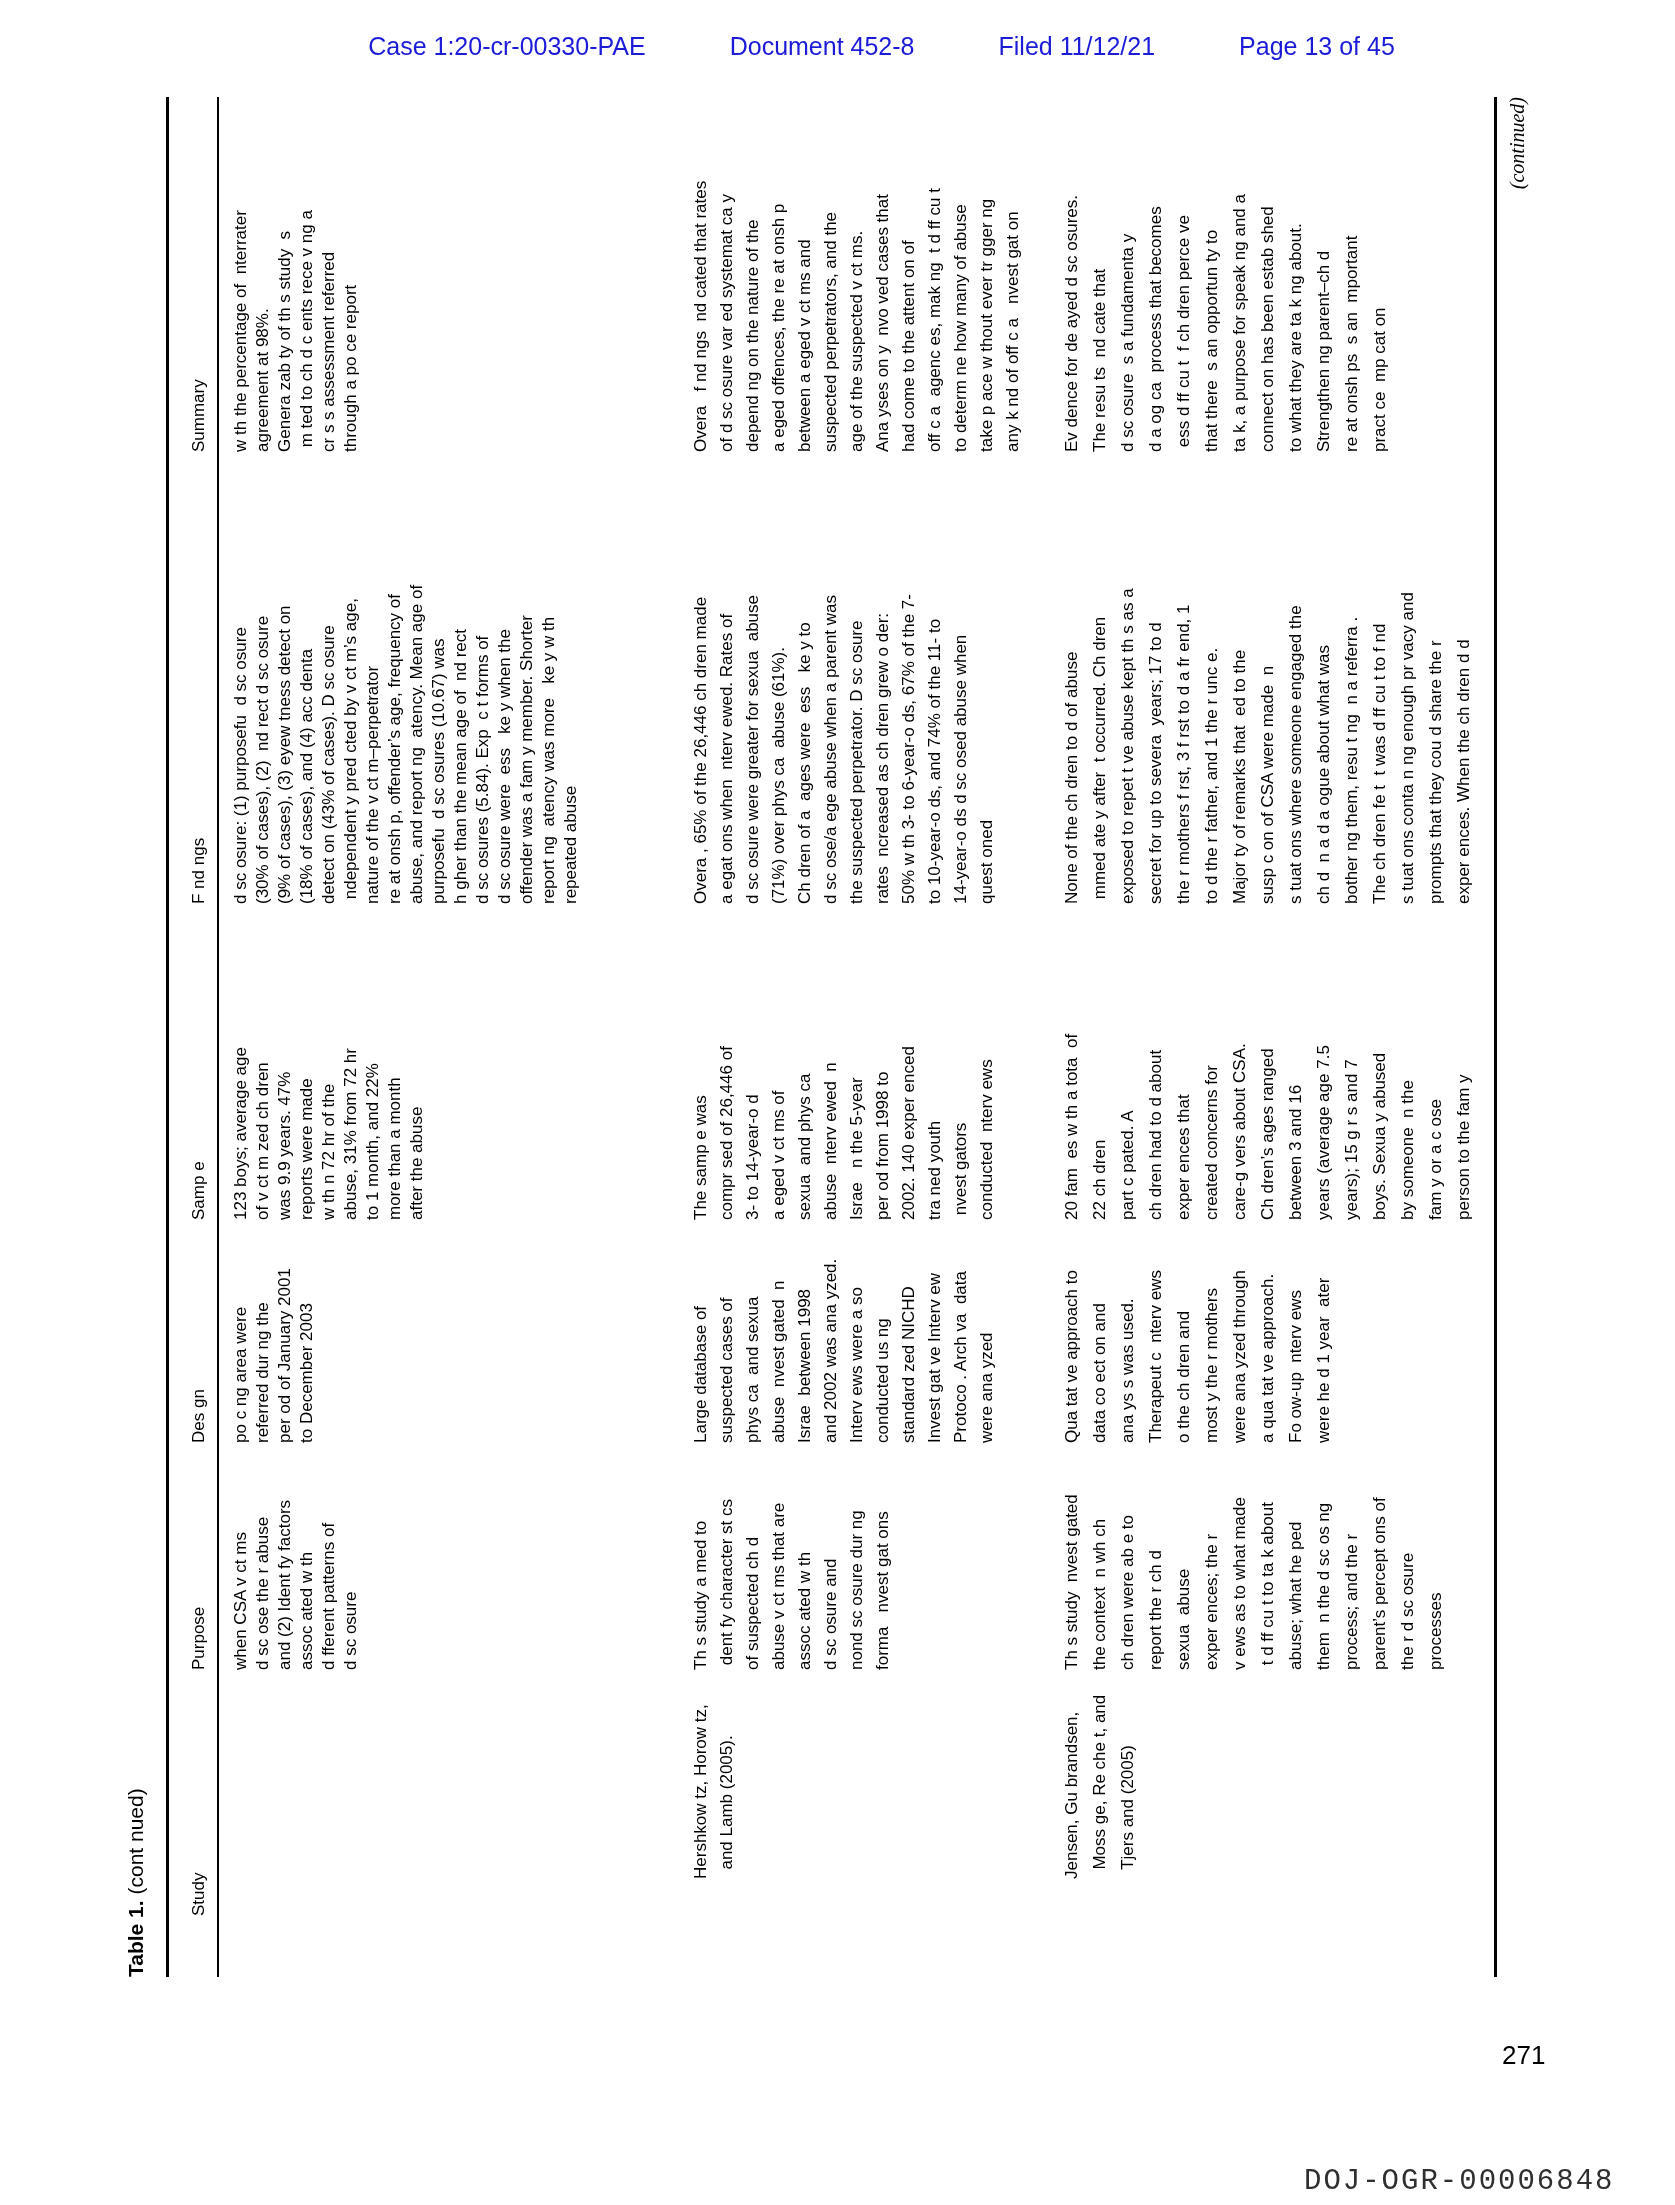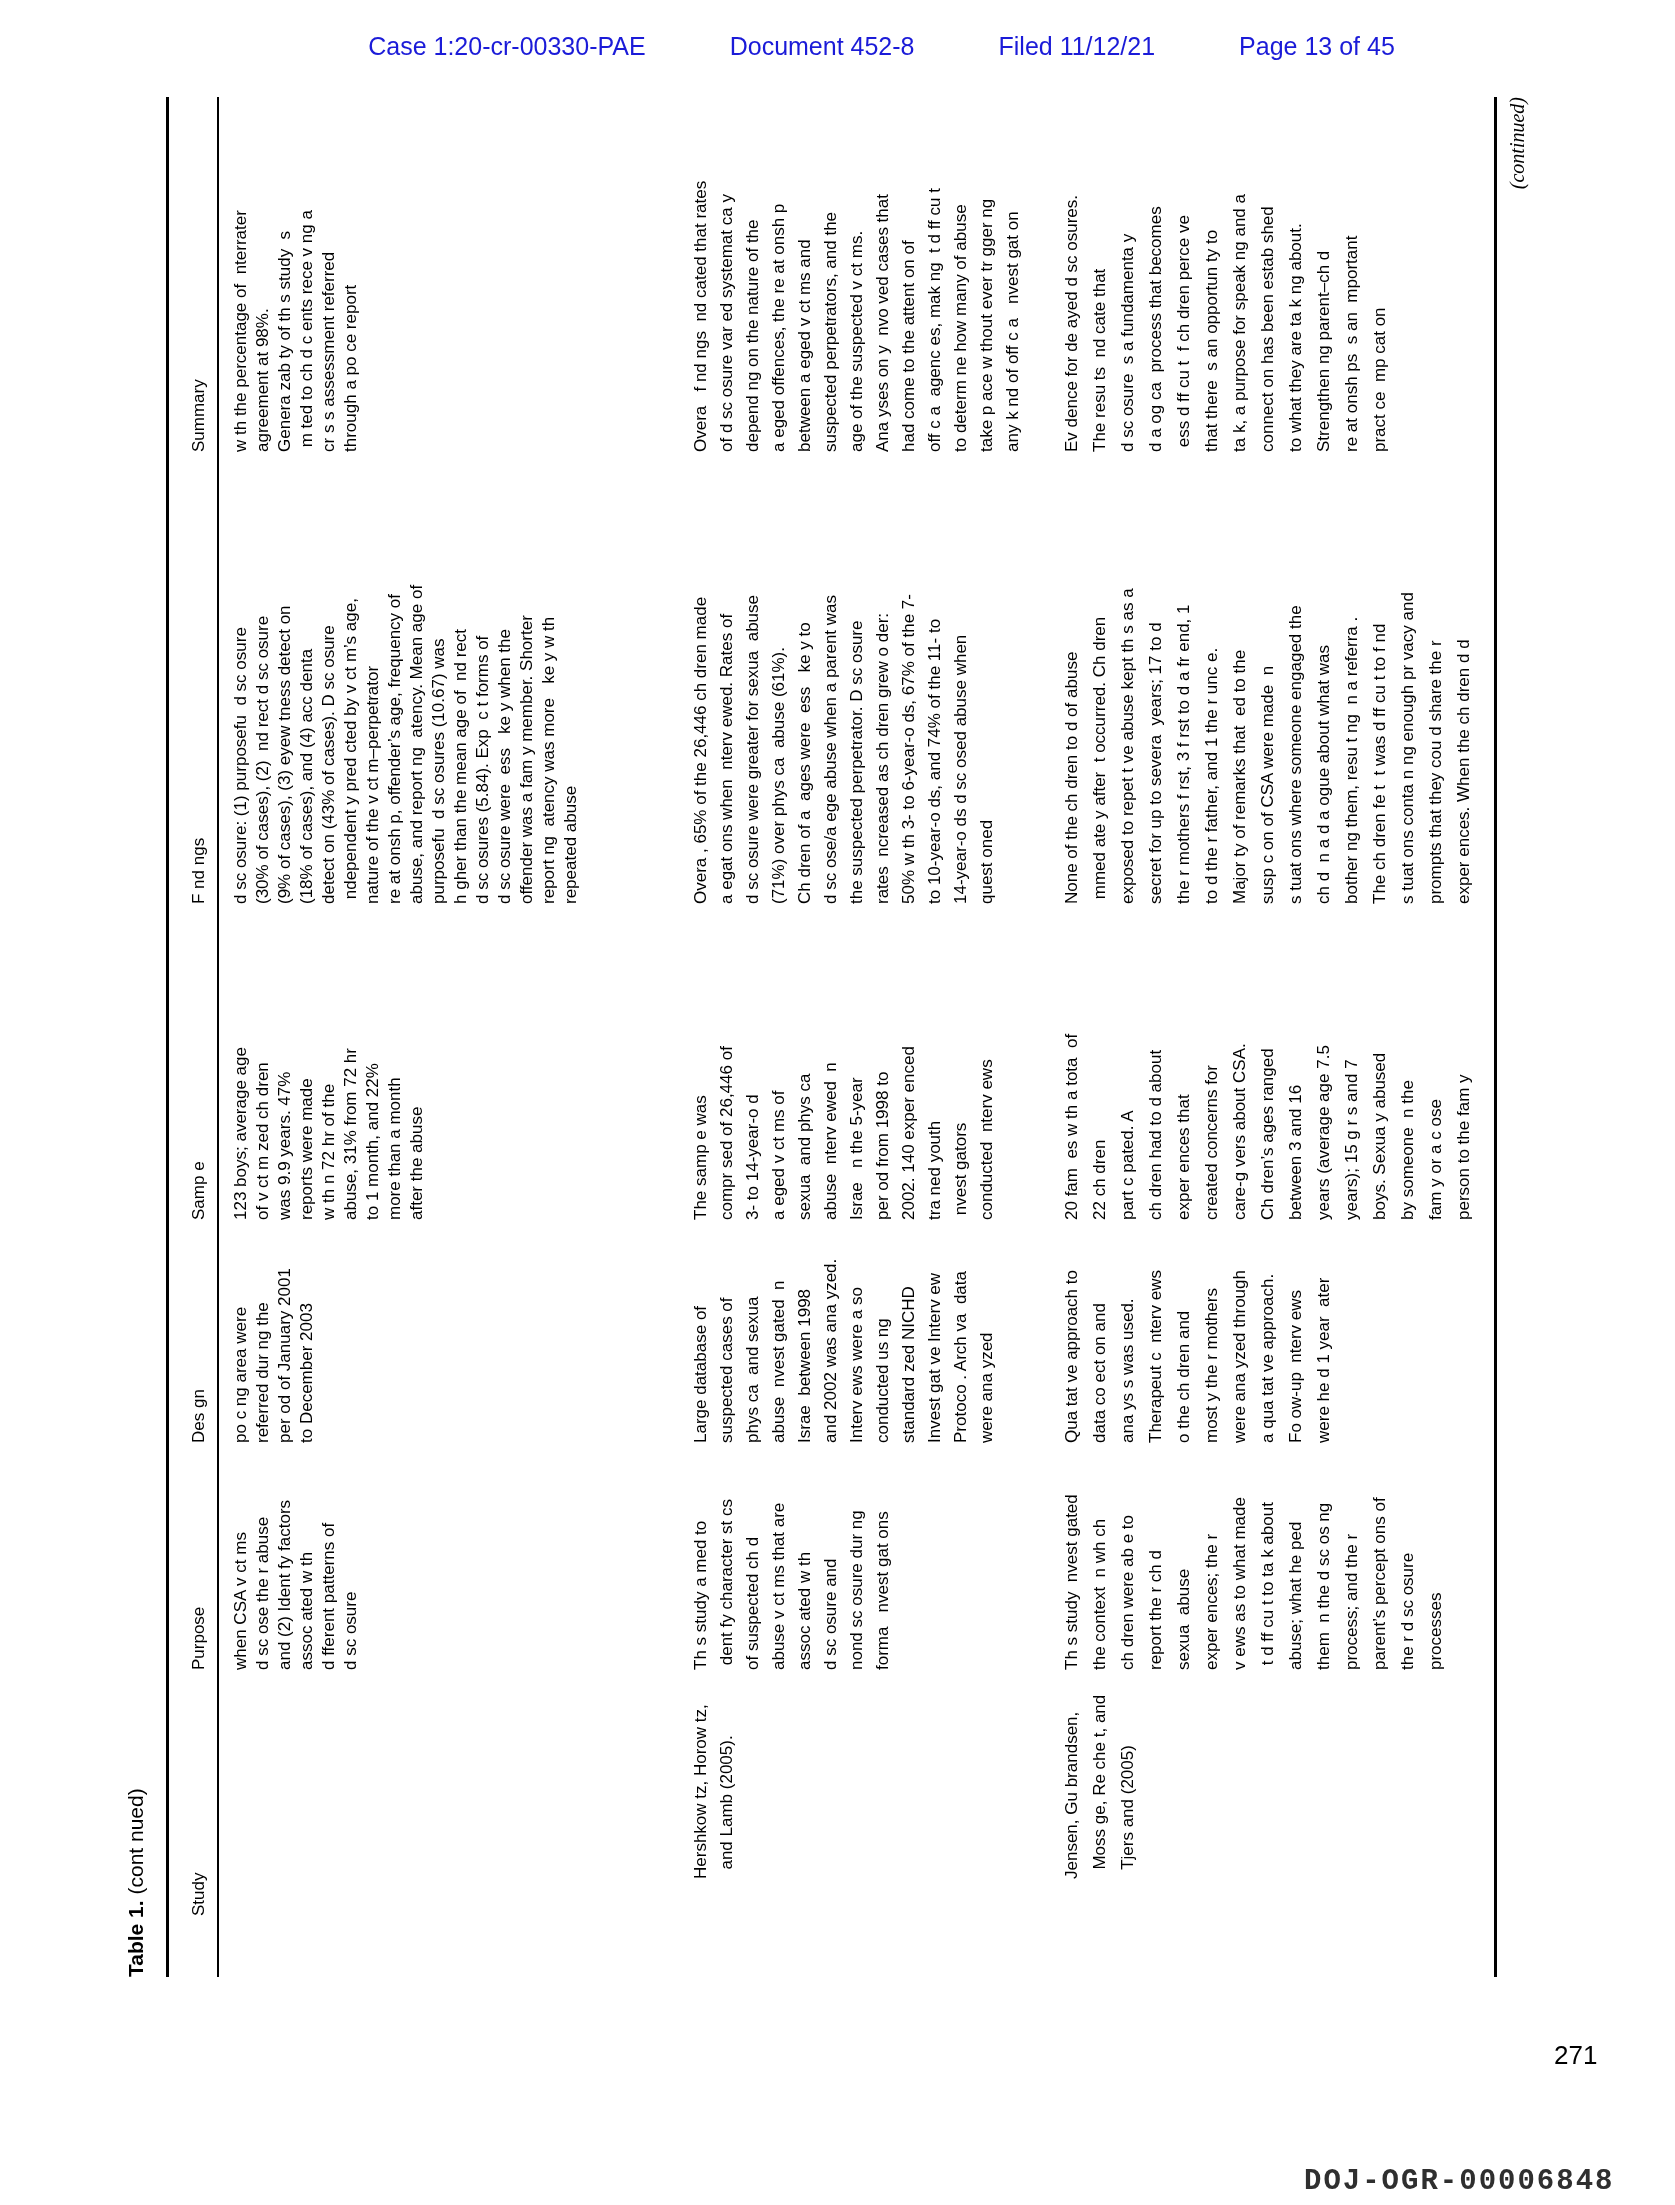--- a/index.html
+++ b/index.html
@@ -43,27 +43,27 @@
   .hx-findings{left:1301px;}.cx-findings{left:1301px;}
   .hx-summary{left:1753px;} .cx-summary{left:1753px;}
   .cont-note{
     position:absolute; left:1977px; top:1506px; width:131px;
     text-align:right;
     font-family:"Liberation Serif", serif;
     font-style:italic; font-size:20px;
   }
   
   .page-number{
-    position:absolute; left:1554px; top:2040px;
+    position:absolute; left:1502px; top:2040px;
     font-size:26px;
   }
   .doj{
     position:absolute; left:1304px; top:2165px;
     font-family:"Liberation Mono", monospace;
-    font-size:29px; letter-spacing:2px; color:#2f2f2f; font-weight:700;
+    font-size:29px; letter-spacing:2px; color:#2f2f2f; font-weight:400;
   }
 </style>
 </head>
 <body>
 
 <div class="stamp-header" style="color: rgb(27, 27, 216);">
   <span>Case 1:20-cr-00330-PAE</span>
   <span>Document 452-8</span>
   <span>Filed 11/12/21</span>
   <span>Page 13 of 45</span>

